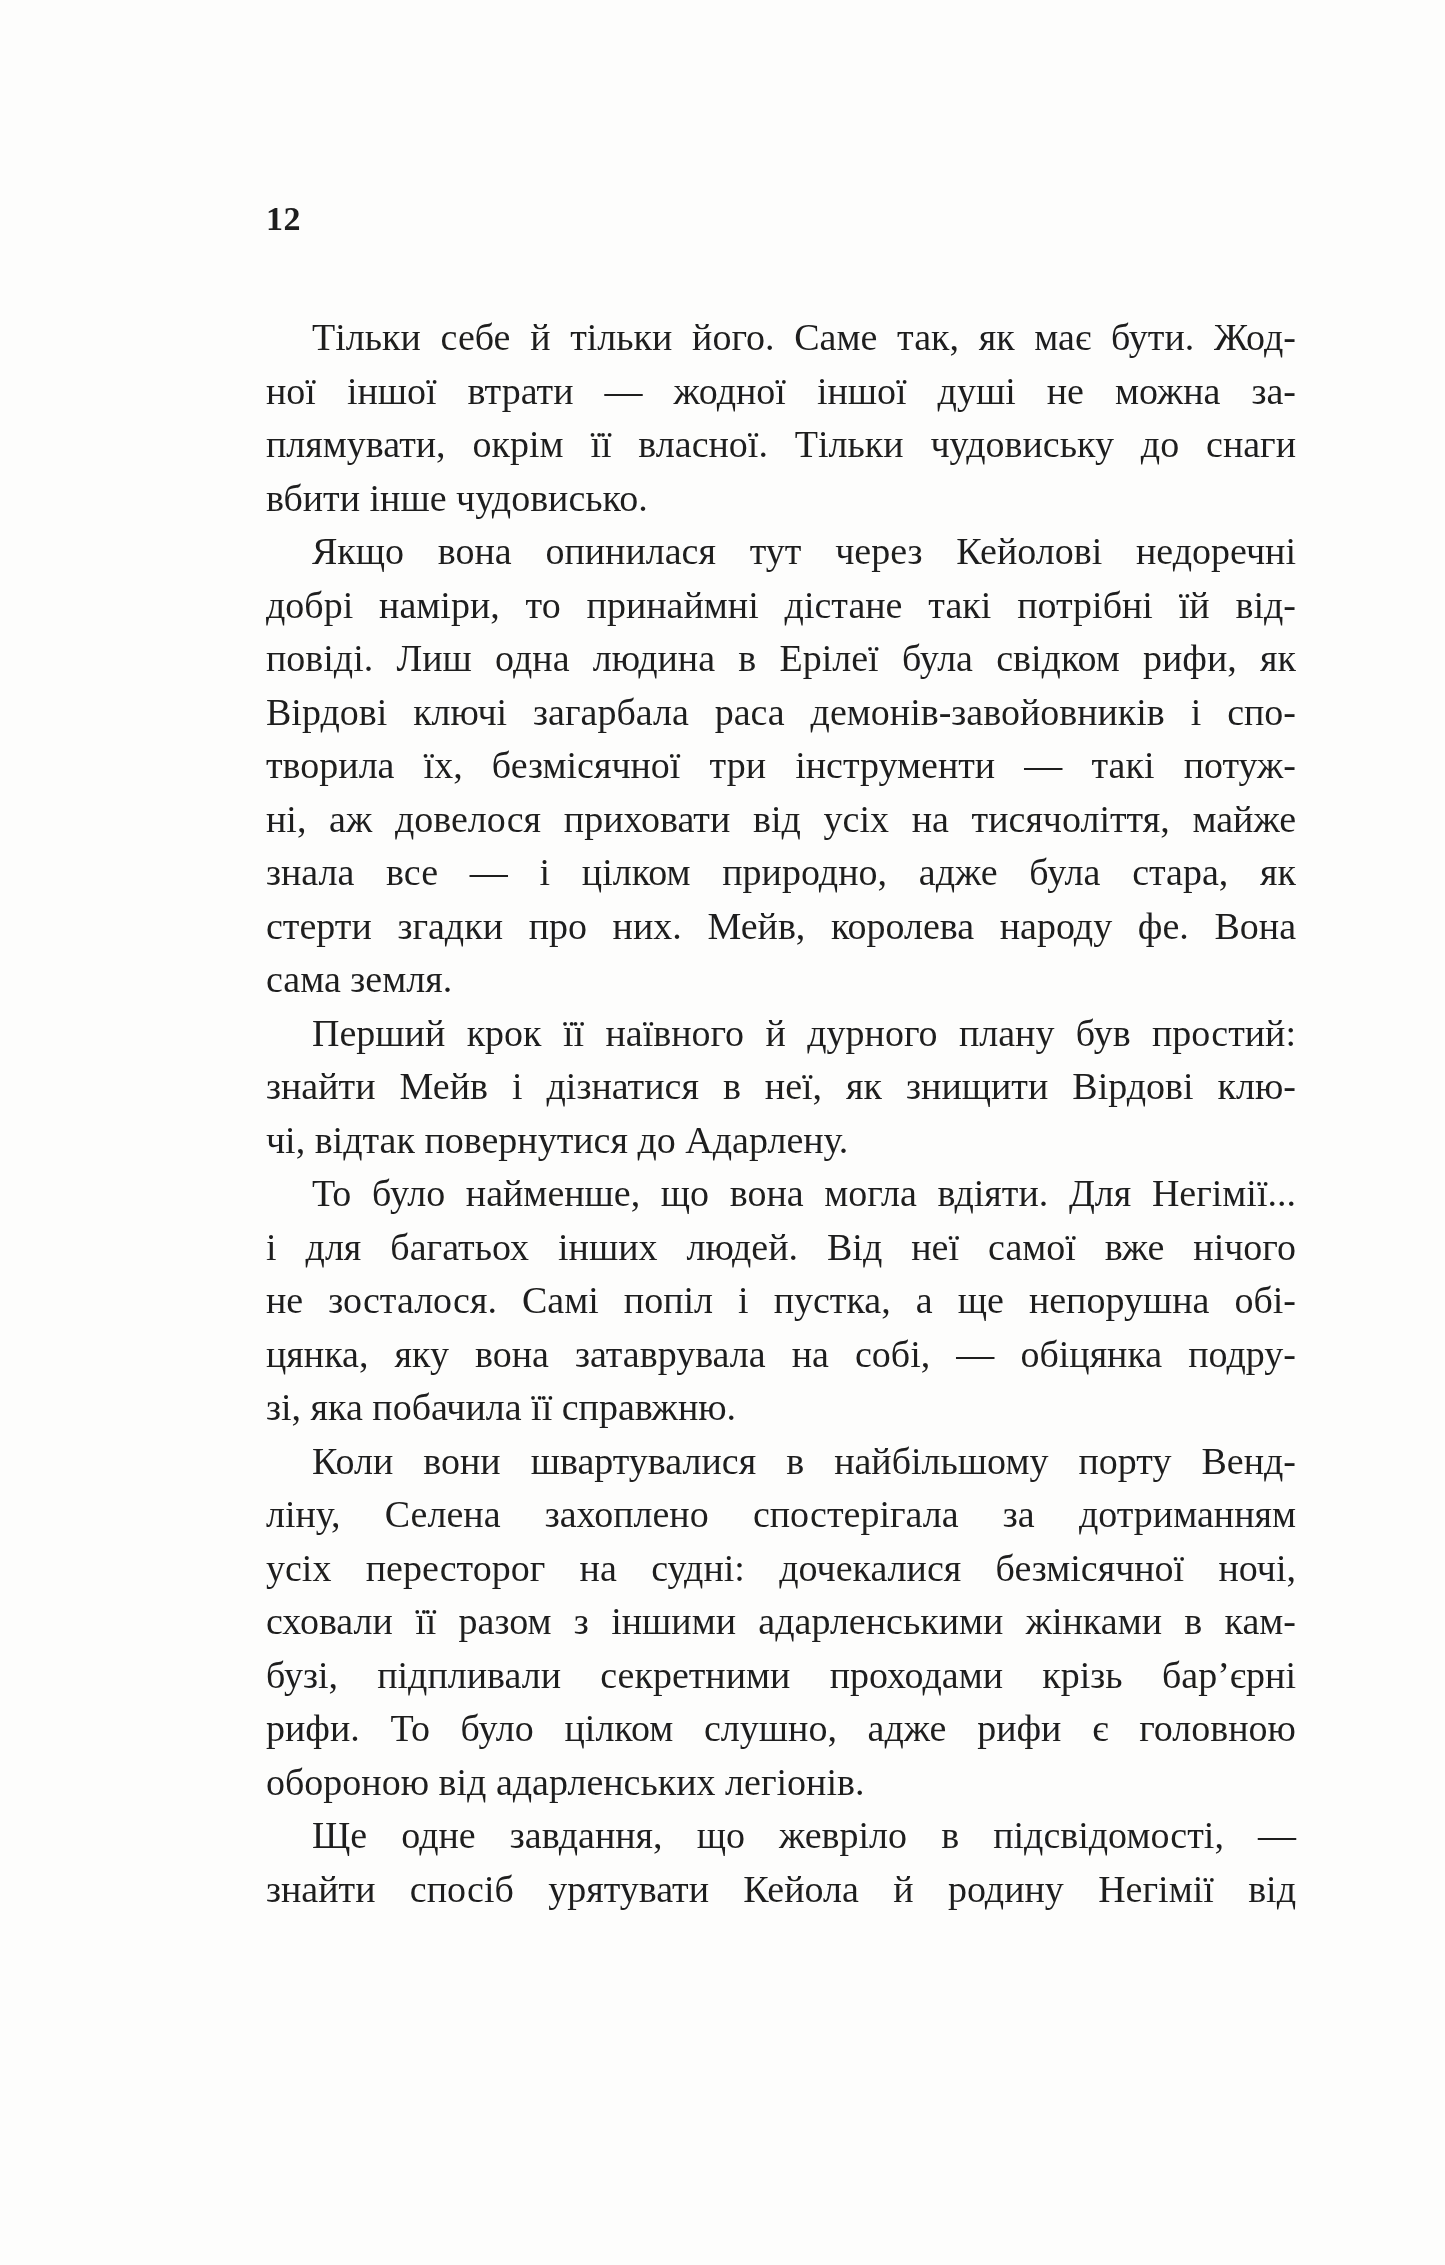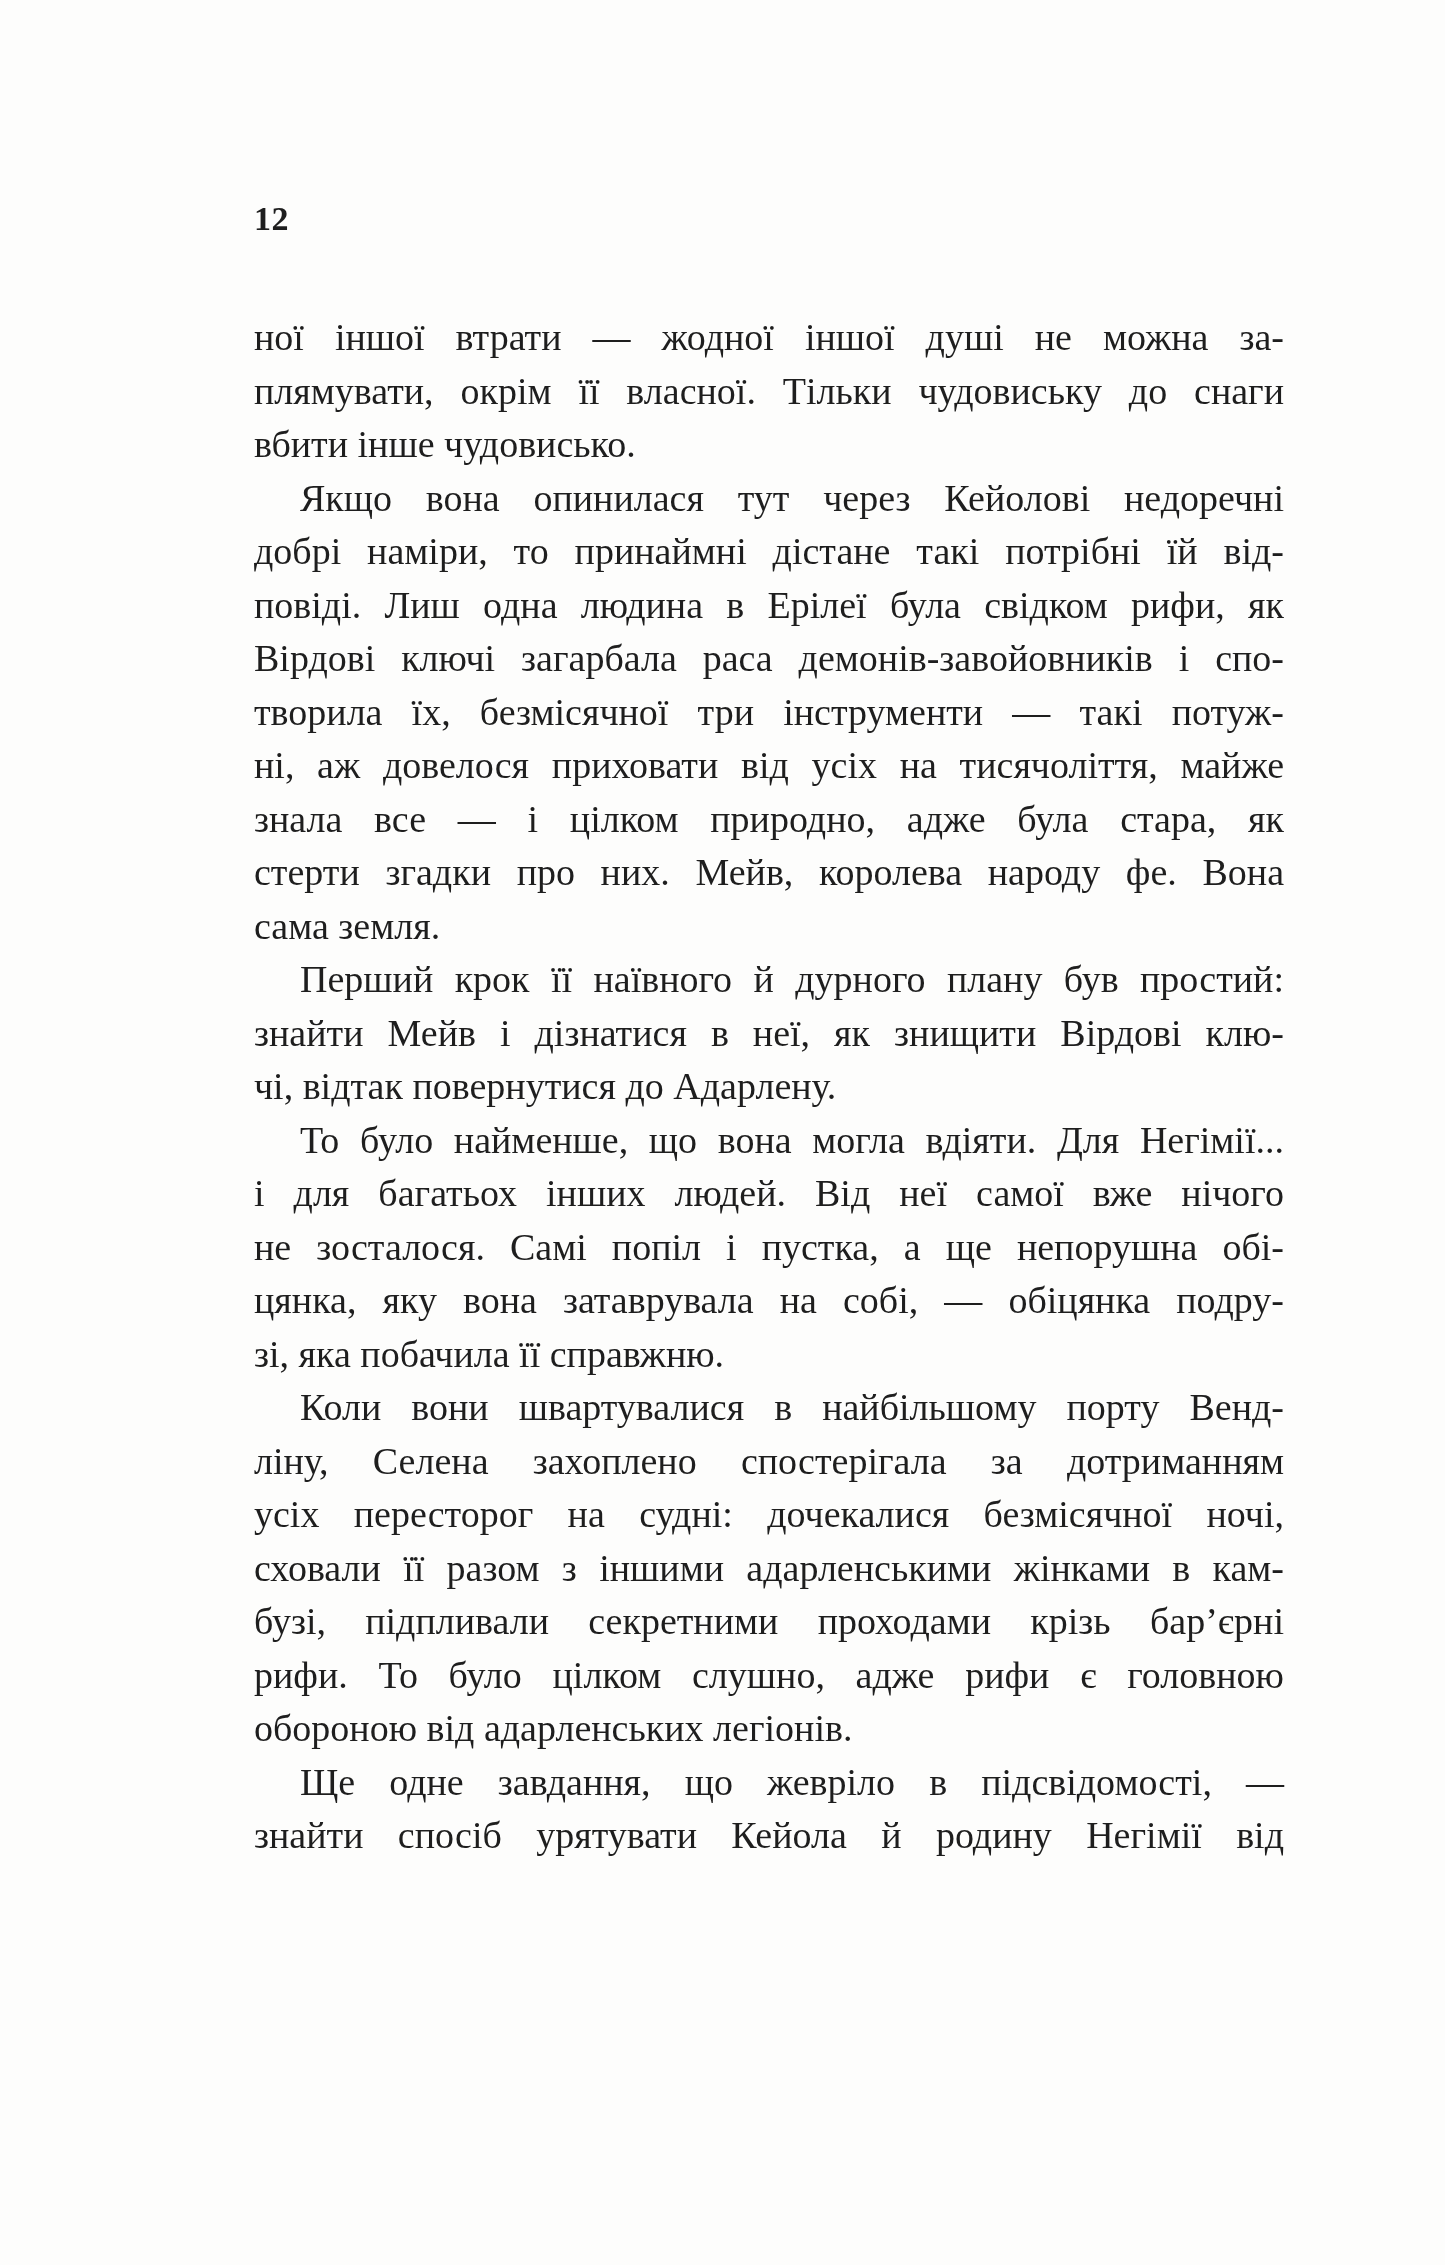--- a/index.html
+++ b/index.html
@@ -6,20 +6,21 @@
   body {
     width: 1445px;
     height: 2265px;
     position: relative;
     overflow: hidden;
     font-family: "Liberation Serif", "DejaVu Serif", serif;
   }
   .page {
     position: absolute;
     inset: 0;
+    margin-left: 12px;
   }
   .page-number {
     position: absolute;
     left: 254px;
     top: 200px;
     font-size: 34px;
     font-weight: 600;
     letter-spacing: 0.5px;
   }
   .text-block {
@@ -38,20 +39,21 @@
   .line.indent { text-indent: 46px; }
   .line.para-end { text-align-last: left; }
 </style>
 </head>
 <body style="background: rgb(253, 253, 252);">
 
 <div class="page">
   <div class="page-number" style="color: rgb(30, 30, 30);">12</div>
   <div class="text-block" style="color: rgb(30, 30, 30);">
       <div class="paragraph">
+        <div class="line indent">Тільки себе й тільки його. Саме так, як має бути. Жод-</div>
         <div class="line">ної іншої втрати — жодної іншої душі не можна за-</div>
         <div class="line">плямувати, окрім її власної. Тільки чудовиську до снаги</div>
         <div class="line para-end">вбити інше чудовисько.</div>
       </div>
       <div class="paragraph">
         <div class="line indent">Якщо вона опинилася тут через Кейолові недоречні</div>
         <div class="line">добрі наміри, то принаймні дістане такі потрібні їй від-</div>
         <div class="line">повіді. Лиш одна людина в Ерілеї була свідком рифи, як</div>
         <div class="line">Вірдові ключі загарбала раса демонів-завойовників і спо-</div>
         <div class="line">творила їх, безмісячної три інструменти — такі потуж-</div>

